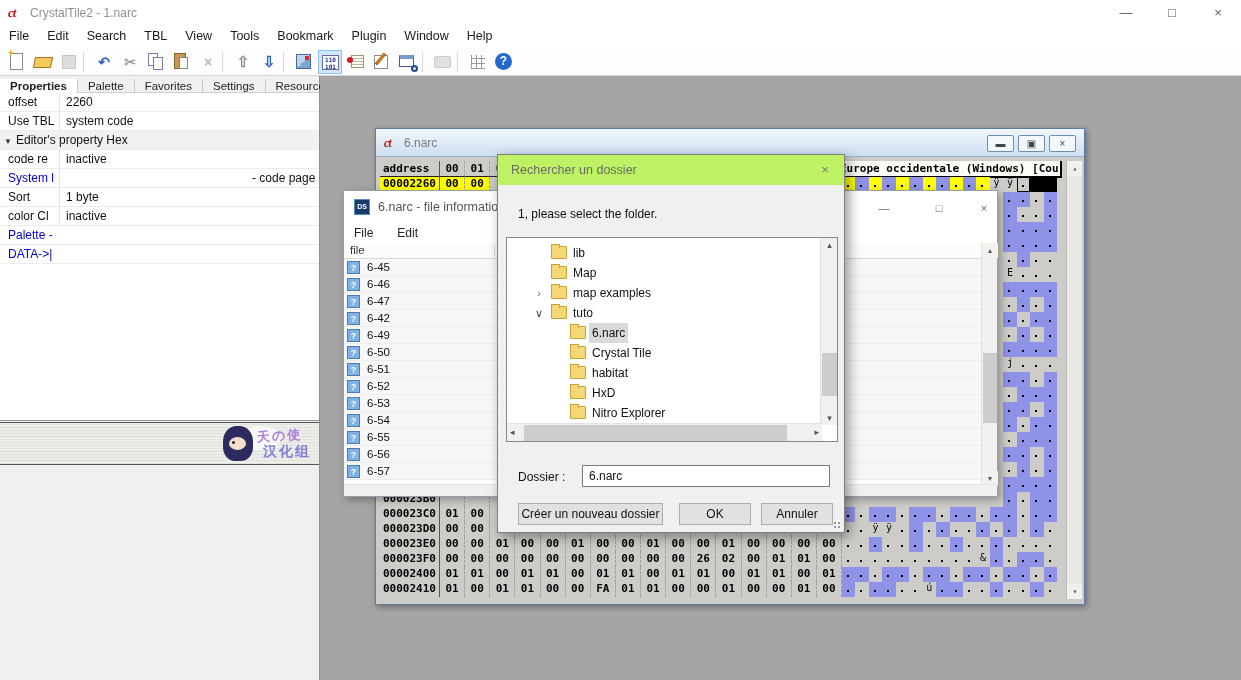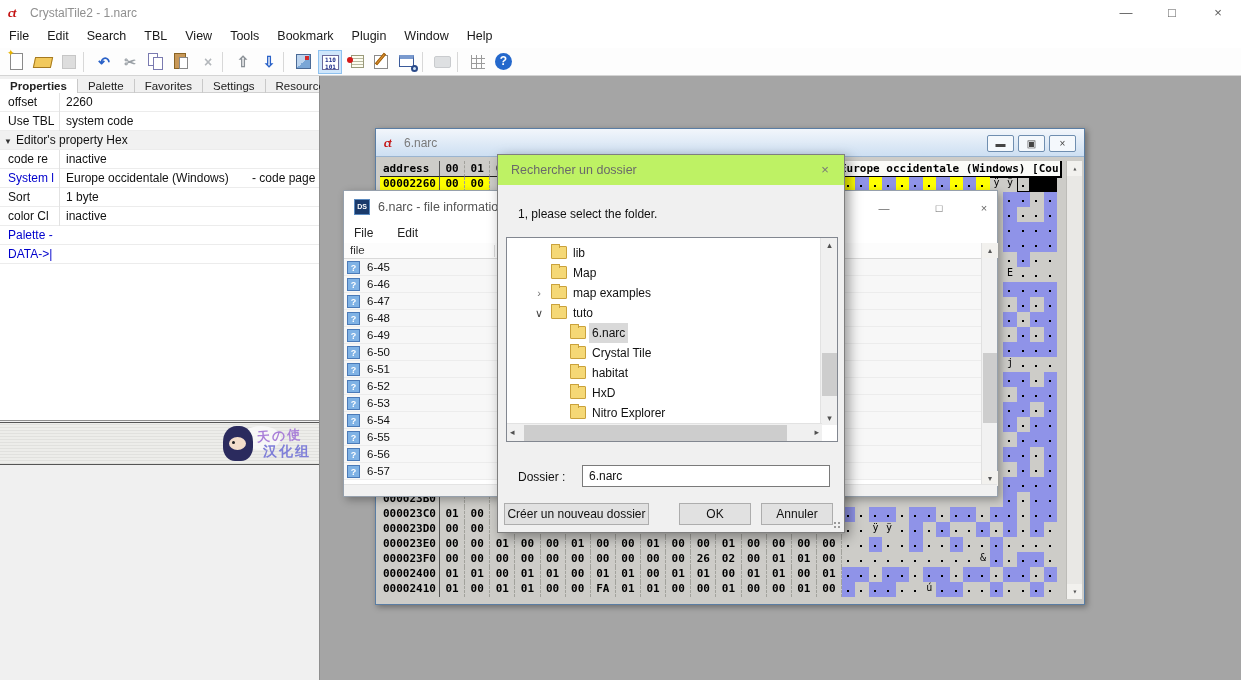--- a/index.html
+++ b/index.html
@@ -134,21 +134,21 @@
   .tlabel { position:absolute; top:0; padding:0 3px; }
   .tlabel.sel { background:#d9d9d9; }
   .tvsb { position:absolute; right:0; top:0; width:17px; height:187px; background:#f0f0f0; border-left:1px solid #e2e2e2; }
   .tvsb .thumb { position:absolute; left:1px; top:115px; width:15px; height:43px; background:#cdcdcd; }
   .thsb { position:absolute; left:0; bottom:0; width:315px; height:18px; background:#f0f0f0; border-top:1px solid #e2e2e2; }
   .thsb .thumb { position:absolute; left:17px; top:1px; width:263px; height:16px; background:#cdcdcd; }
   .sbtn { position:absolute; text-align:center; color:#505050; font-size:9px; }
   .dosslabel { position:absolute; left:20px; top:315px; font-size:12px; color:#111; }
   .dossinput { position:absolute; left:84px; top:310px; width:248px; height:22px; border:1px solid #7a7a7a; background:#fff; font:12px "Liberation Sans",sans-serif; padding:0 6px; color:#111; }
   .dbtn { position:absolute; top:348px; height:22px; background:#e1e1e1; border:1px solid #adadad; font:12px "Liberation Sans",sans-serif; color:#111; text-align:center; line-height:20px; }
-  .dbtn.b-create { left:6px; width:145px; }
+  .dbtn.b-create { left:20px; width:145px; }
   .dbtn.b-ok { left:181px; width:72px; }
   .dbtn.b-cancel { left:263px; width:72px; }
   .grip { position:absolute; right:3px; bottom:3px; width:8px; height:8px;
     background-image:radial-gradient(circle at 2px 2px,#9a9a9a 1px,transparent 1px); background-size:4px 4px; }
 </style>
 </head>
 <body>
 
 <div id="app">
 
@@ -176,21 +176,20 @@
           <span class="plabel">Use TBL</span>
           <span class="pvalue">system code</span>
         </div>
         <div class="prow group"><span class="tri">▼</span><span>Editor's property Hex</span></div>
         <div class="prow">
           <span class="plabel">code re</span>
           <span class="pvalue">inactive</span>
         </div>
         <div class="prow">
           <span class="plabel blue">System l</span>
-          <span class="pvalue">Europe occidentale (Windows)</span>
           <span class="pnote">- code page</span>
         </div>
         <div class="prow">
           <span class="plabel">Sort</span>
           <span class="pvalue">1 byte</span>
         </div>
         <div class="prow">
           <span class="plabel">color Cl</span>
           <span class="pvalue">inactive</span>
         </div>
@@ -282,21 +281,21 @@
         <div class="firow">
           <i class="qicon">?</i>
           <span class="fname">6-46</span>
         </div>
         <div class="firow">
           <i class="qicon">?</i>
           <span class="fname">6-47</span>
         </div>
         <div class="firow">
           <i class="qicon">?</i>
-          <span class="fname">6-48</span>
+          <span class="fname">6-42</span>
         </div>
         <div class="firow">
           <i class="qicon">?</i>
           <span class="fname">6-49</span>
         </div>
         <div class="firow">
           <i class="qicon">?</i>
           <span class="fname">6-50</span>
         </div>
         <div class="firow">

